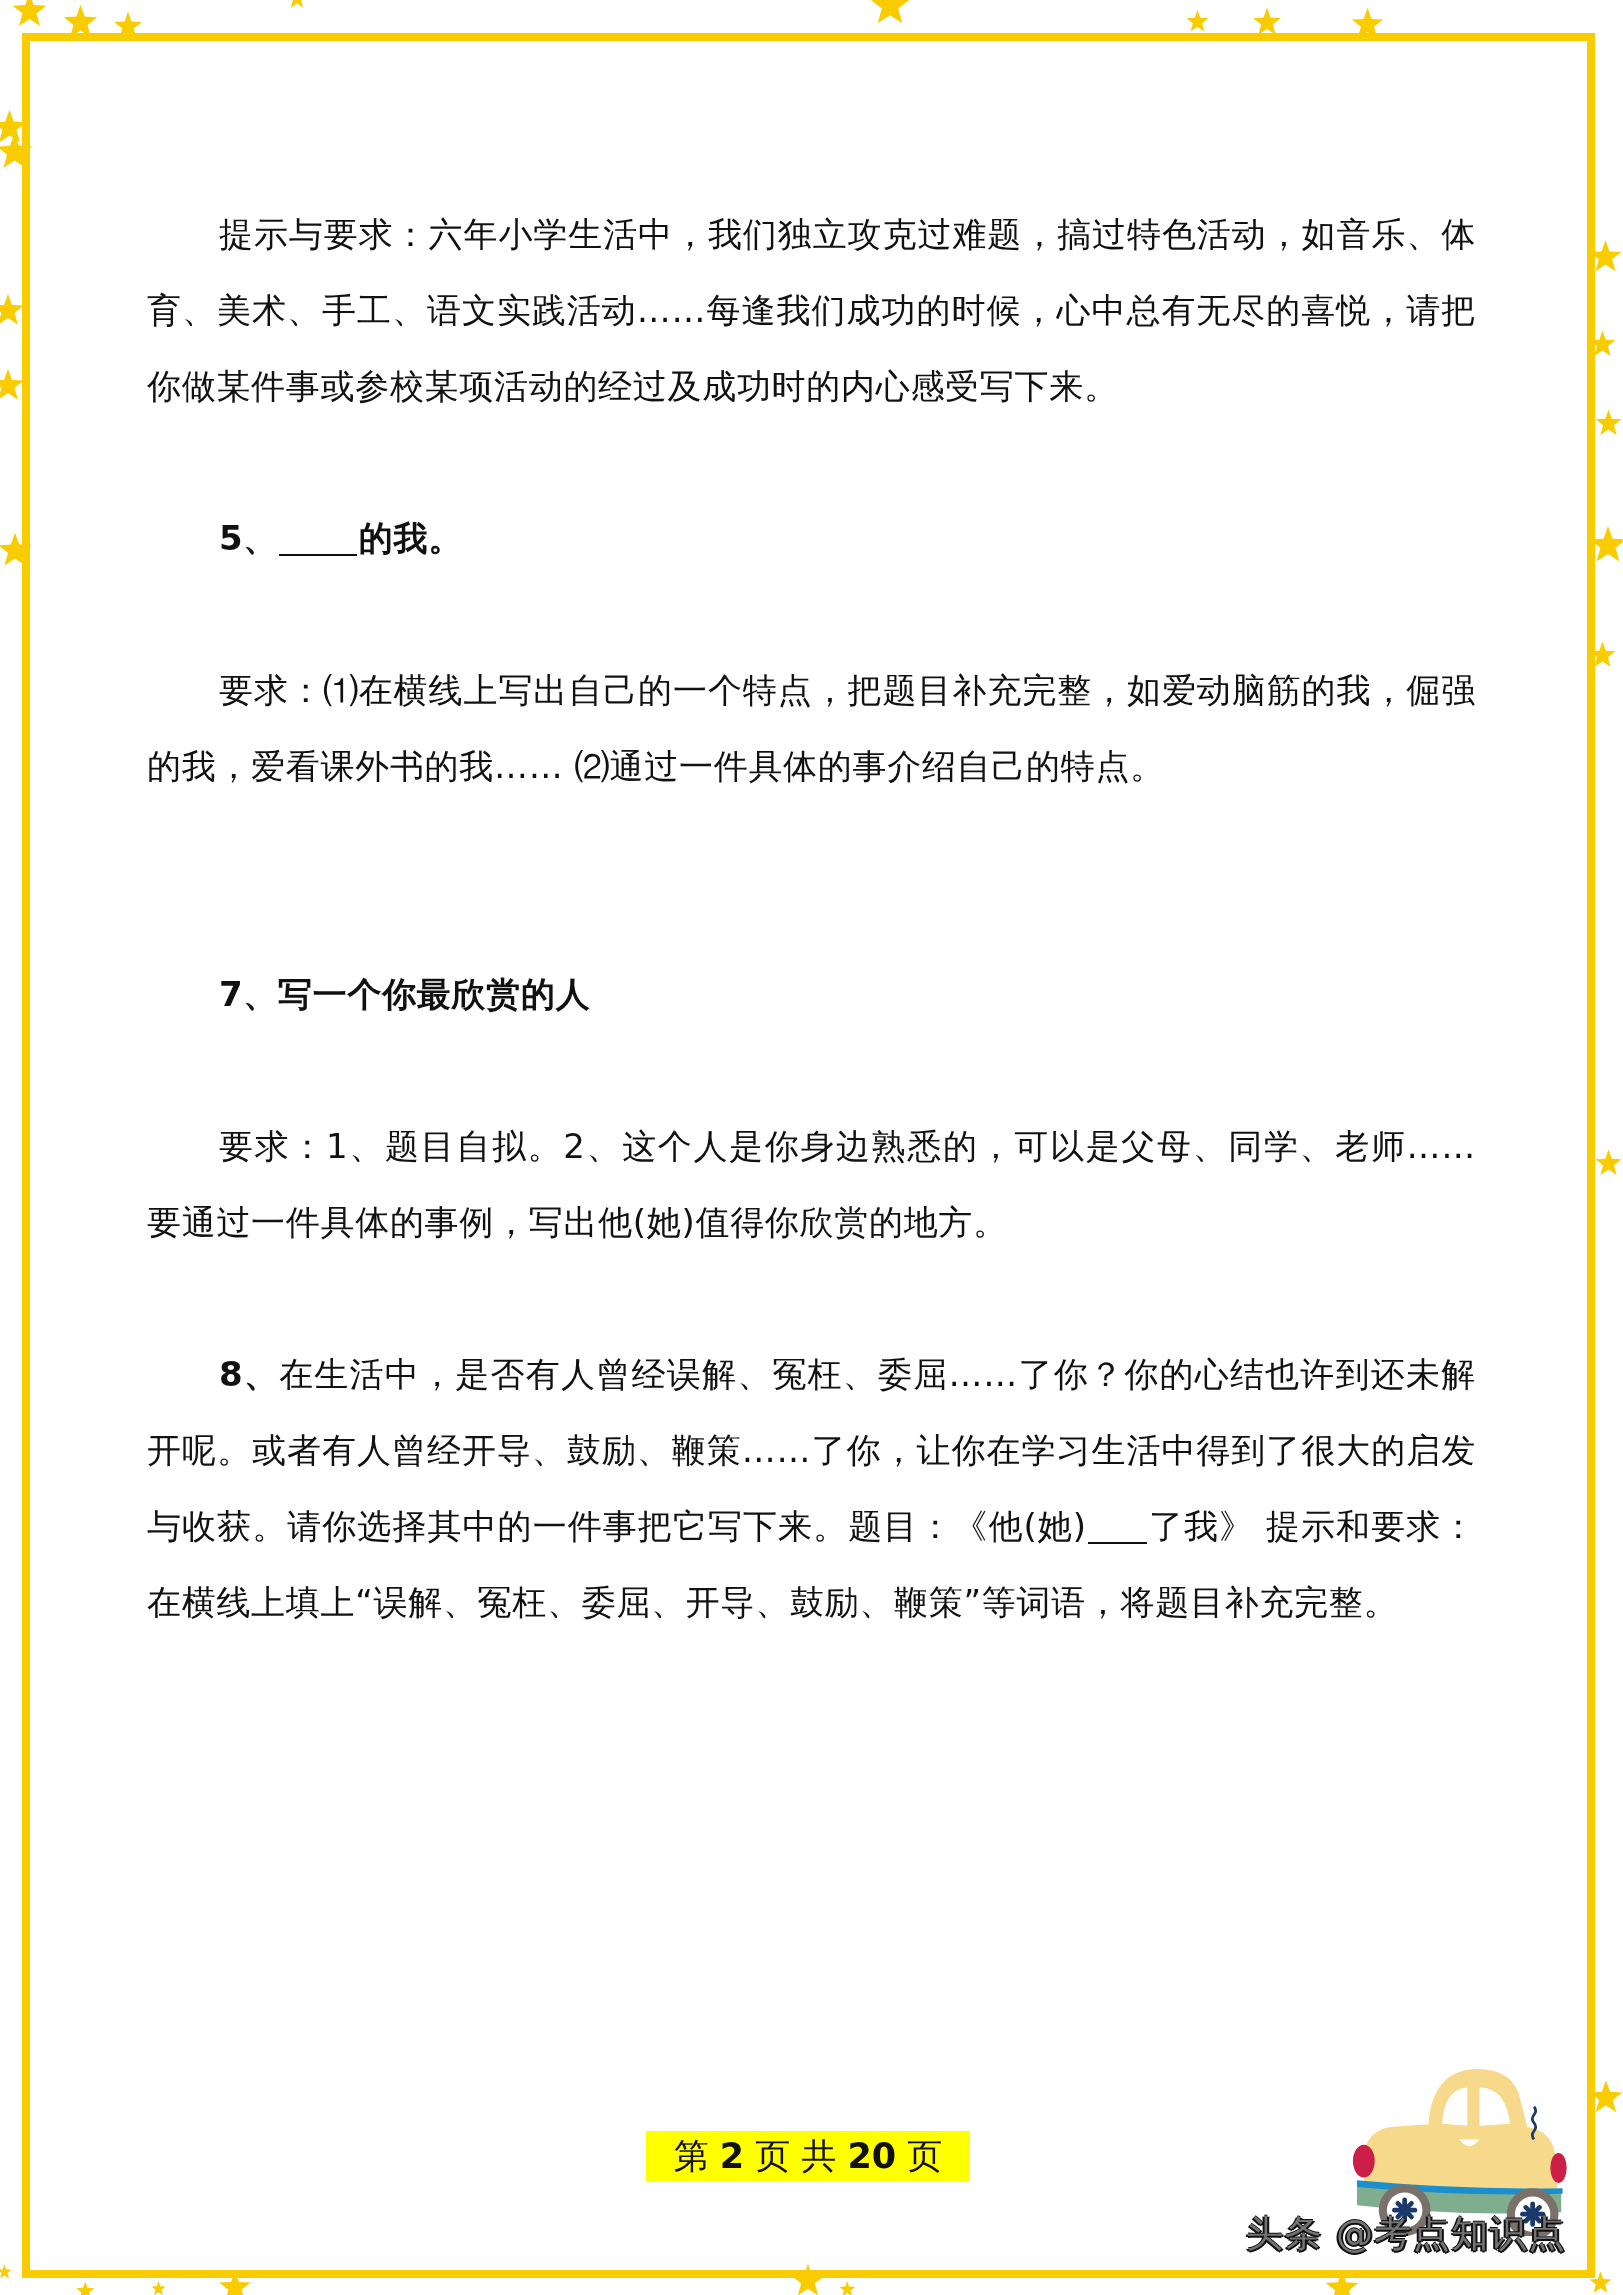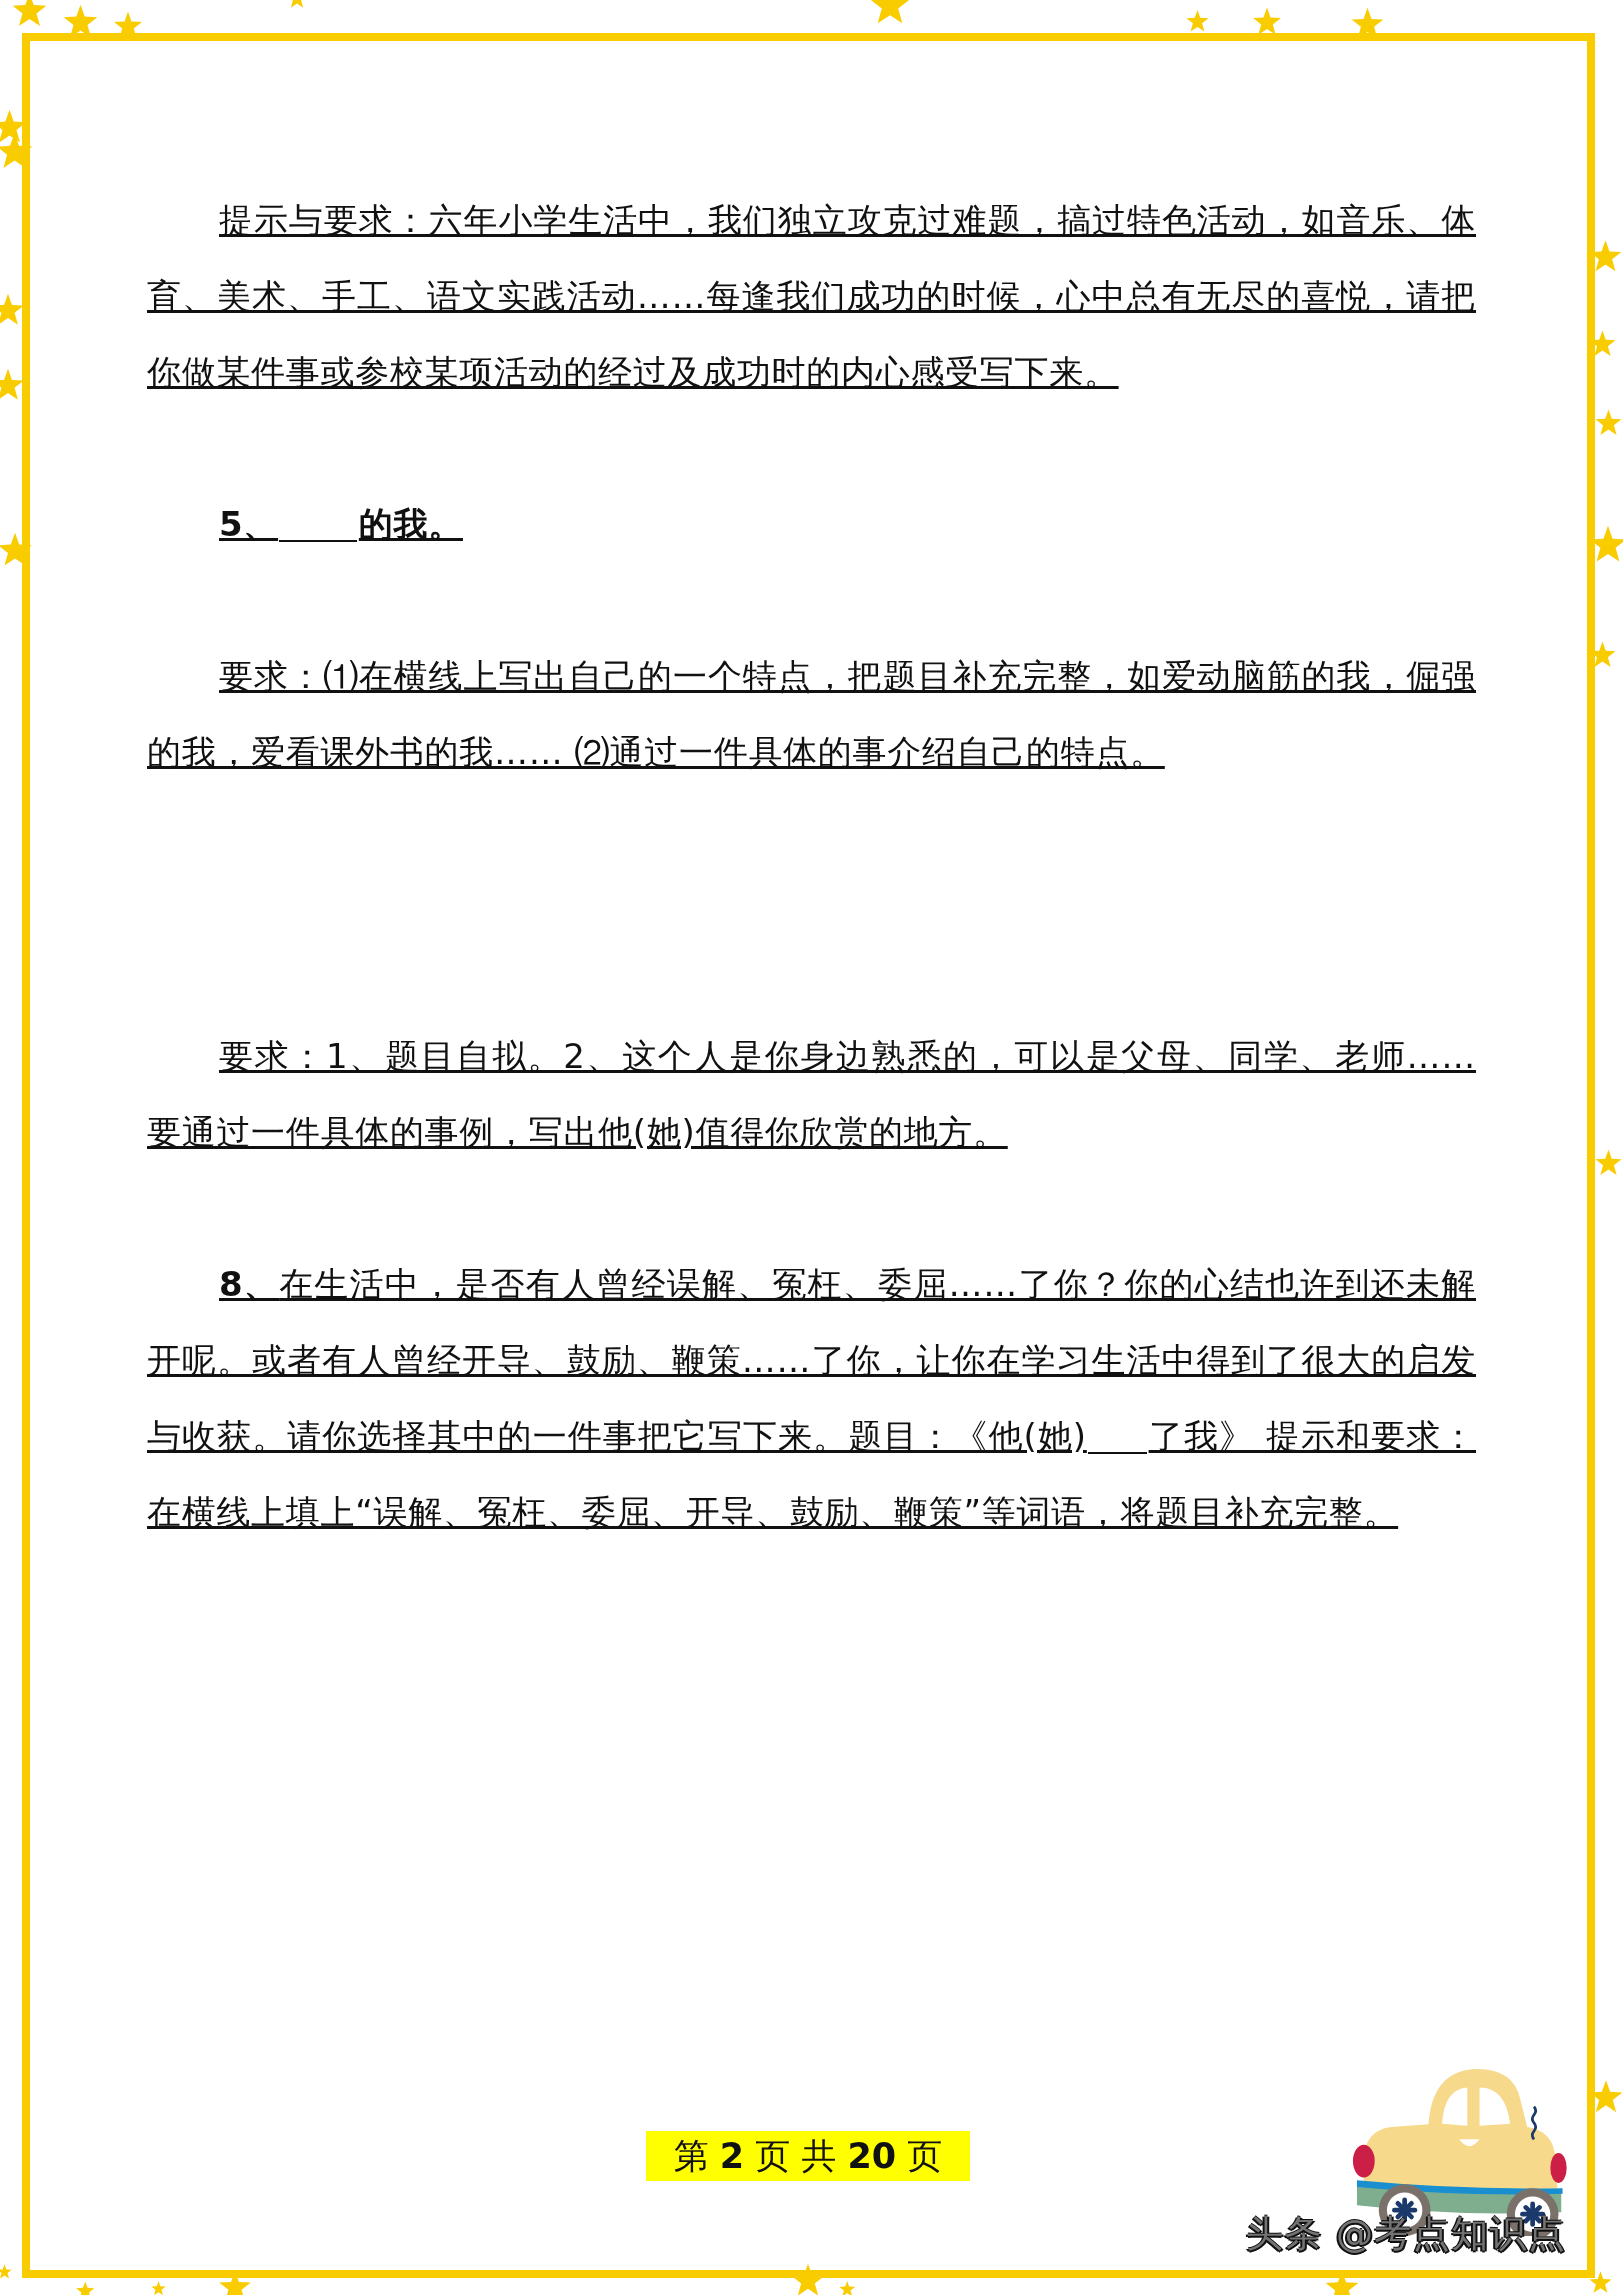--- a/index.html
+++ b/index.html
@@ -10,22 +10,22 @@
     color: #111111;
   }
   .frame {
     position: absolute; left: 22px; top: 33px;
     width: 1557px; height: 2229px;
     border: 8.2px solid #f9cc00;
     box-sizing: content-box;
   }
   .star { position: absolute; fill: #f9cc00; }
   .content {
-    position: absolute; left: 147px; top: 182px; width: 1329px;
-    font-size: 34px; line-height: 76px; letter-spacing: 0.7px; text-decoration: underline;
+    position: absolute; left: 147px; top: 196px; width: 1329px;
+    font-size: 34px; line-height: 76px; letter-spacing: 0.7px;
   }
   .para { margin: 0; text-indent: 72px; text-align: justify; }
   .para.heading { font-weight: bold; }
   .gap-1 { height: 76px; }
   .num { font-weight: bold; }
   .blank { display: inline-block; width: 78px; border-bottom: 2.7px solid #111; height: 1em; vertical-align: -5.5px; margin: 0 1.4px; }
   .blank.small { width: 59px; }
   .footer {
     position: absolute; left: 646px; top: 2131px; width: 324px; height: 50px;
     background: #ffff00; display: flex; align-items: center; justify-content: center;
@@ -137,20 +137,21 @@
   </svg>
 
 <div class="content">
   <p class="para">提示与要求：六年小学生活中，我们独立攻克过难题，搞过特色活动，如音乐、体育、美术、手工、语文实践活动……每逢我们成功的时候，心中总有无尽的喜悦，请把你做某件事或参校某项活动的经过及成功时的内心感受写下来。</p>
   <div class="gap-1"></div>
   <p class="para heading"><span>5、</span><span class="blank"></span><span>的我。</span></p>
   <div class="gap-1"></div>
   <p class="para">要求：⑴在横线上写出自己的一个特点，把题目补充完整，如爱动脑筋的我，倔强的我，爱看课外书的我…… ⑵通过一件具体的事介绍自己的特点。</p>
   <div class="gap-1"></div>
   <div class="gap-1"></div>
+  <p class="para heading">7、写一个你最欣赏的人</p>
   <div class="gap-1"></div>
   <p class="para">要求：1、题目自拟。2、这个人是你身边熟悉的，可以是父母、同学、老师……要通过一件具体的事例，写出他(她)值得你欣赏的地方。</p>
   <div class="gap-1"></div>
   <p class="para"><span class="num">8、</span><span>在生活中，是否有人曾经误解、冤枉、委屈……了你？你的心结也许到还未解开呢。或者有人曾经开导、鼓励、鞭策……了你，让你在学习生活中得到了很大的启发与收获。请你选择其中的一件事把它写下来。题目：《他(她)</span><span class="blank small"></span><span>了我》 提示和要求：在横线上填上“误解、冤枉、委屈、开导、鼓励、鞭策”等词语，将题目补充完整。</span></p>
 </div>
 
 <div class="footer"><span>第 </span><span class="b">2</span><span> 页 共 </span><span class="b">20</span><span> 页</span></div>
 
 <svg class="car" viewBox="0 0 380 260">
   <path d="M70 150 Q70 105 110 100 L165 96 Q170 20 230 15 Q290 12 300 60 L310 100 Q350 105 352 150 L355 200 Q210 215 70 205 Z" fill="#f6d98a"></path>

